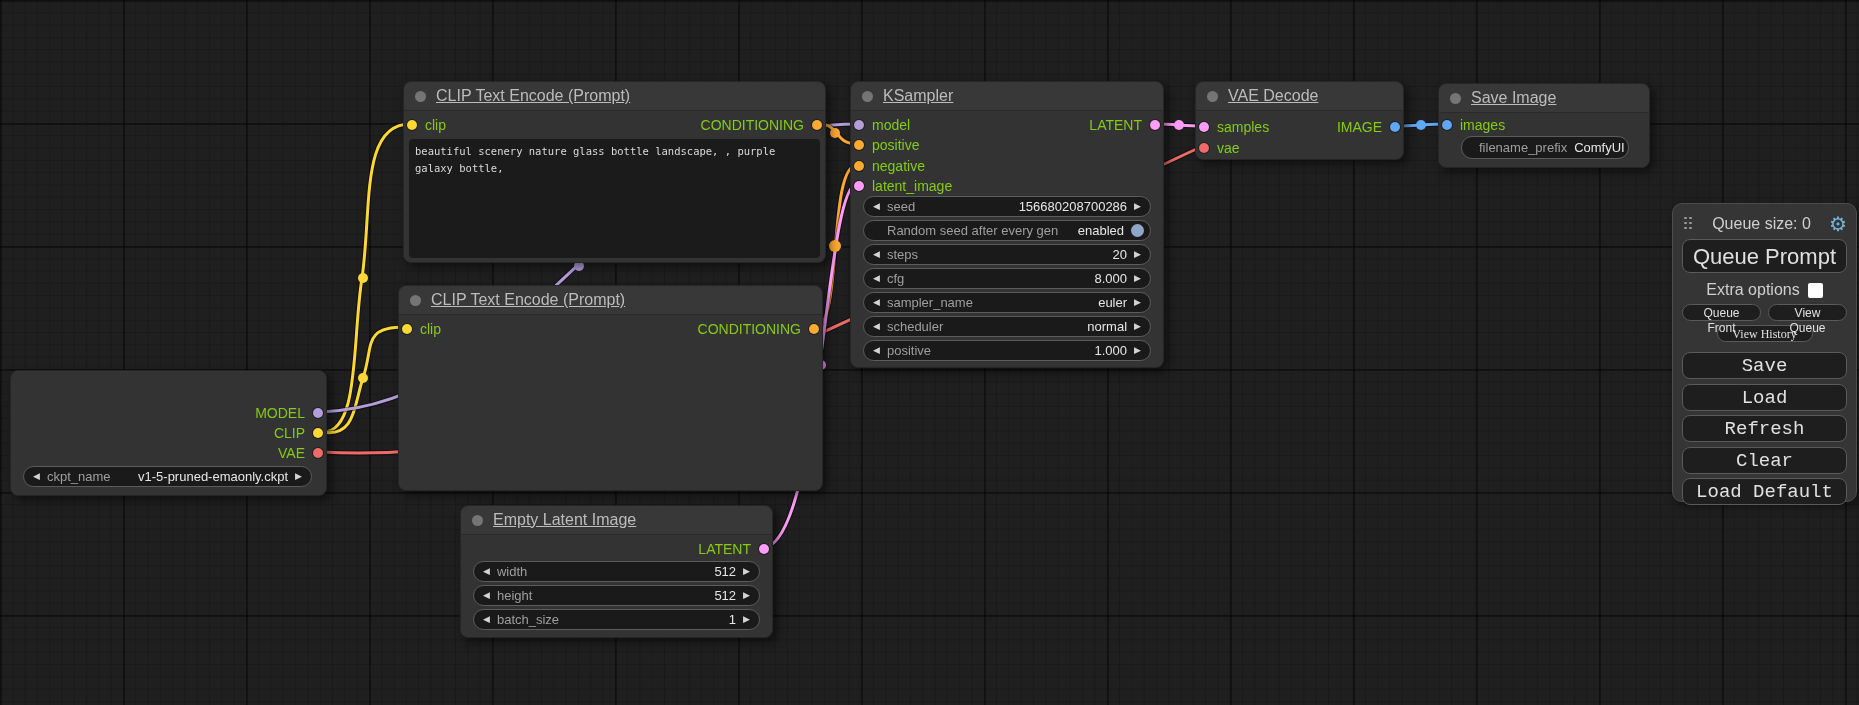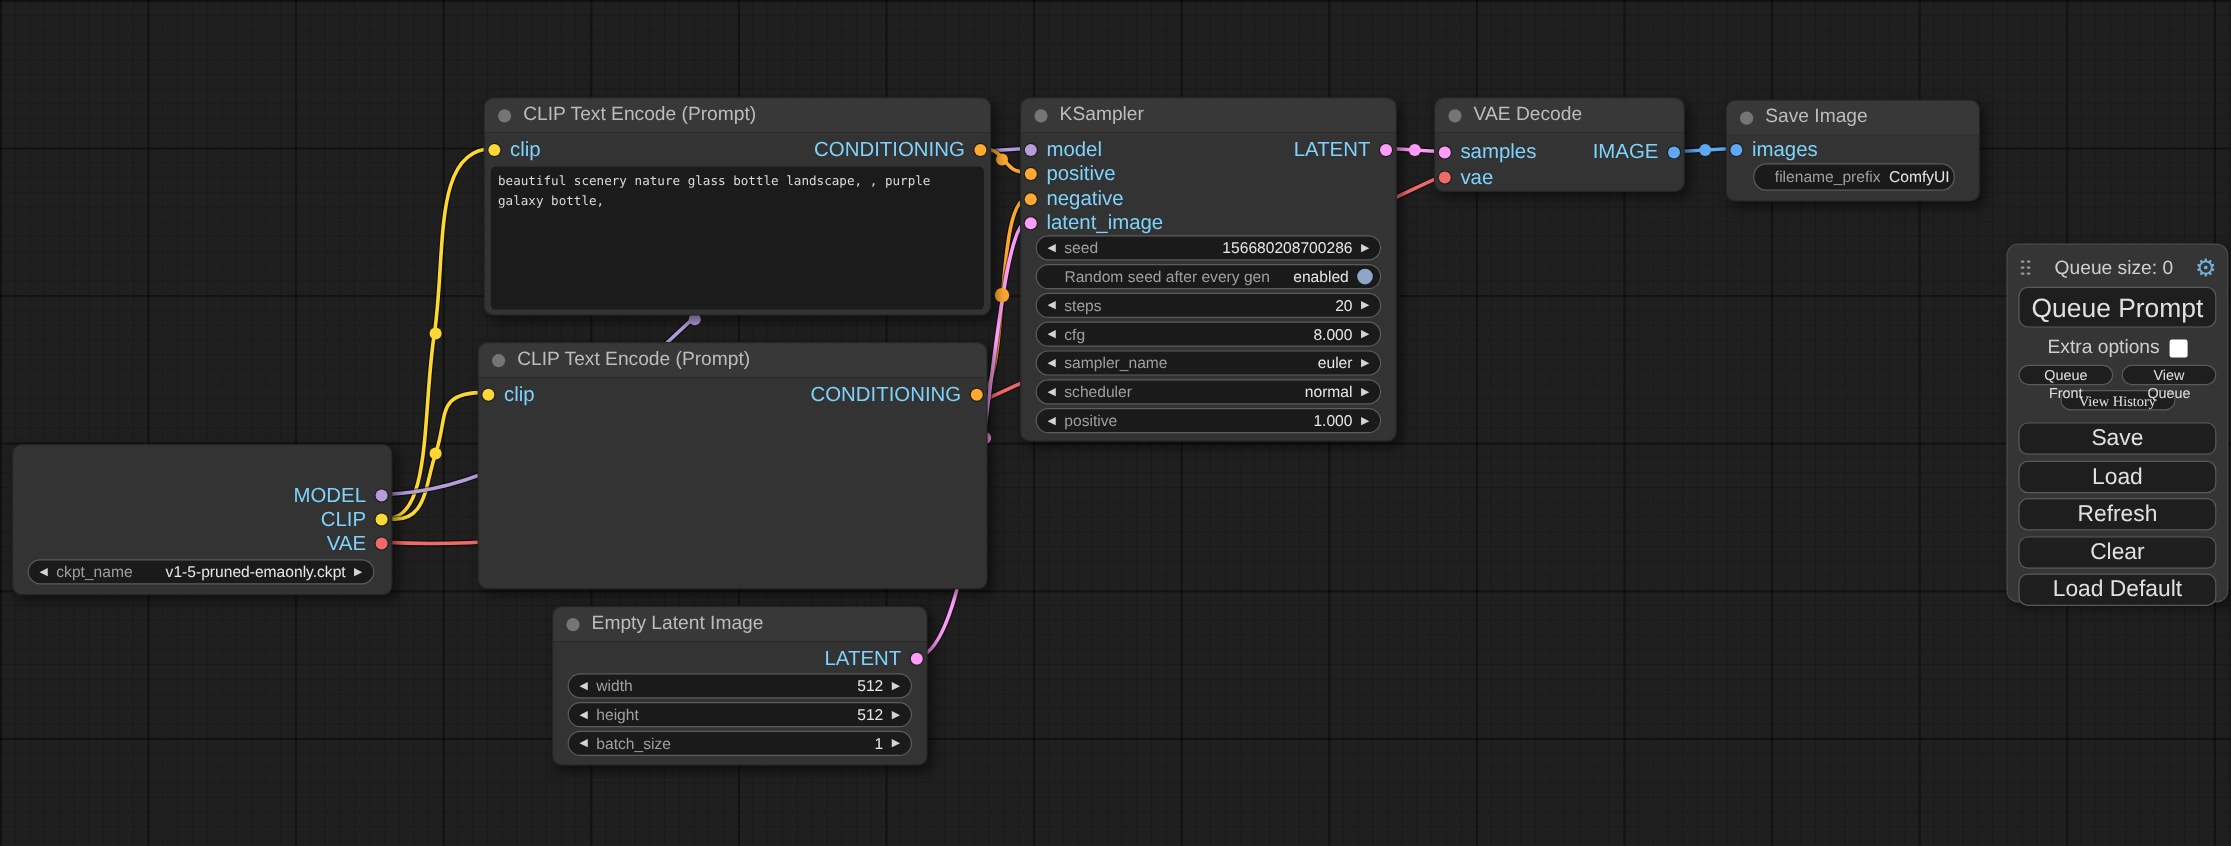--- a/index.html
+++ b/index.html
@@ -15,25 +15,25 @@
     background-size:123px 123px,123px 123px,12.3px 12.3px,12.3px 12.3px;
   }
   svg.wires{position:absolute;left:0;top:0;z-index:1;}
   svg.wires path{fill:none;stroke-linecap:round;}
   .wire-shadow{stroke:rgba(0,0,0,.45);stroke-width:5px;}
 
   .node{position:absolute;z-index:2;background:#333333;border:1px solid #262626;
     border-radius:8px;box-shadow:4px 4px 10px rgba(0,0,0,.5);box-sizing:border-box;}
   .node-title{height:28px;display:flex;align-items:center;gap:10px;padding:0 11px;
     background:#383838;border-radius:8px 8px 0 0;border-bottom:1px solid #2a2a2a;
-    color:#bcbcbc;font-size:16px;}
+    color:#bcbcbc;font-size:16px;text-decoration:underline;}
   .tdot{width:11px;height:11px;border-radius:50%;background:#757575;flex:0 0 auto;}
 
   .port{position:absolute;display:flex;align-items:center;gap:8px;height:20px;
-    font-size:17px;color:#7dd3fc;white-space:nowrap;}
+    font-size:14px;color:#84cc16;white-space:nowrap;}
   .port.in{left:3px;}
   .port.out{right:3px;}
   .pdot{width:10px;height:10px;border-radius:50%;flex:0 0 auto;box-shadow:0 0 0 1px rgba(0,0,0,.4);}
 
   .widget{position:absolute;height:19px;background:#1a1a1a;border:1px solid #5c5c5c;
     border-radius:11px;display:flex;align-items:center;gap:7px;padding:0 9px;
     font-size:13px;white-space:nowrap;overflow:hidden;}
   .wlabel{color:#9f9f9f;}
   .wvalue{margin-left:auto;color:#e6e6e6;}
   .warr{color:#d4d4d4;font-size:9px;line-height:1;flex:0 0 auto;}
@@ -55,21 +55,21 @@
   .btn{background:#1e1e1e;border:1px solid #5a5a5a;border-radius:8px;color:#e0e0e0;
     text-align:center;cursor:pointer;box-sizing:border-box;
     font-family:"Liberation Sans",sans-serif;display:block;}
   .btn-queue{width:100%;height:34px;font-size:22px;line-height:31px;margin:2px 0 6px;}
   .extra-row{display:flex;align-items:center;justify-content:center;gap:8px;
     color:#cfcfcf;font-size:16px;height:22px;margin:2px 0 3px;}
   .checkbox{width:15px;height:15px;background:#ffffff;border-radius:2px;cursor:pointer;}
   .small-row{display:flex;gap:7px;margin:0 0 4px;}
   .btn-small{flex:1;height:17px;font-size:12px;line-height:15px;border-radius:9px;}
   .btn-history{width:96px;height:17px;font-size:12px;line-height:15px;border-radius:9px;margin:0 auto 10px;font-family:Liberation Serif, serif;}
-  .btn-big{width:100%;height:27px;font-size:19px;line-height:24px;margin-top:4.5px;}
+  .btn-big{width:100%;height:27px;font-size:19px;line-height:24px;margin-top:4.5px;font-family:Liberation Mono, monospace;}
 </style>
 </head>
 <body>
 
 <div class="canvas">
 
   <svg class="wires" width="1859" height="705">
     <g>
       <path class="wire-shadow" d="M322,432 C360,434 352,340 362,278 C372,210 360,124 410,124"></path>
       <path d="M322,432 C360,434 352,340 362,278 C372,210 360,124 410,124" stroke="#fdd835" stroke-width="3"></path>

